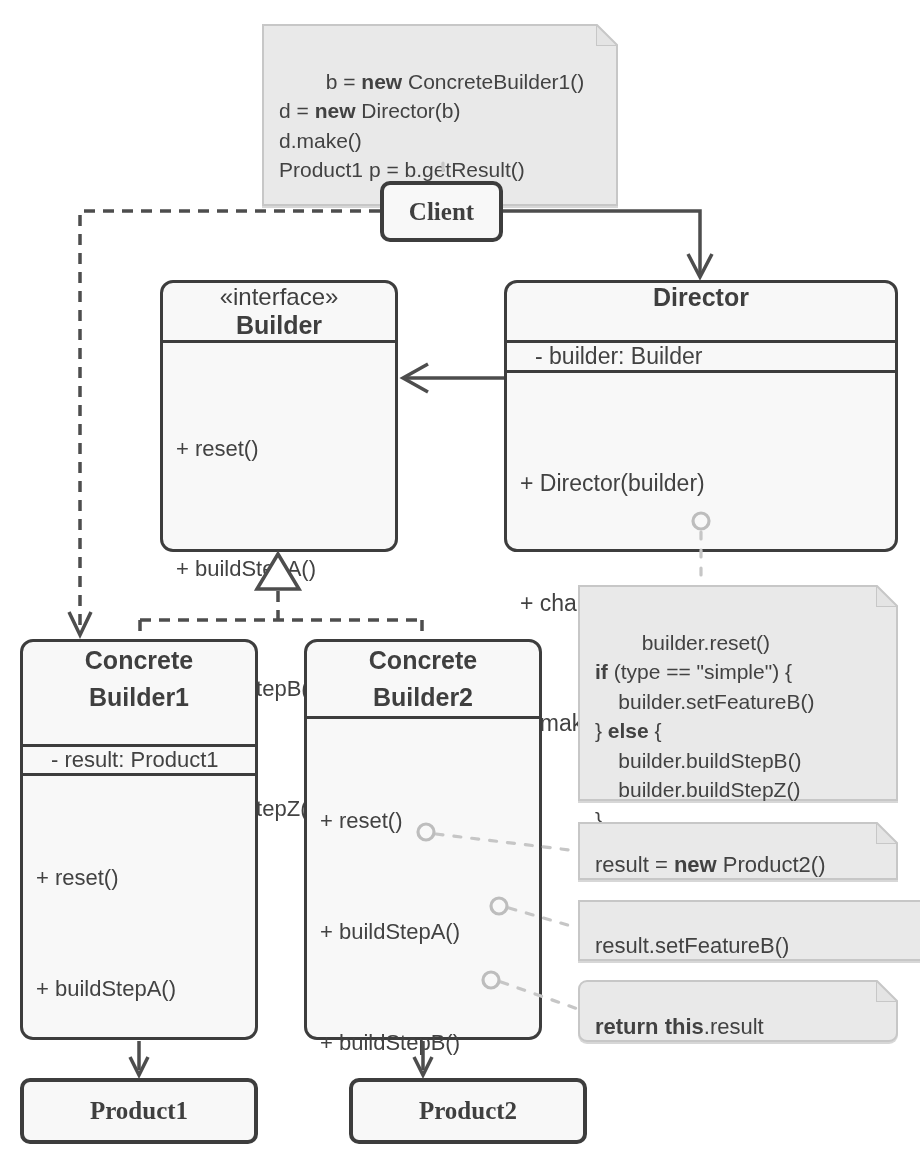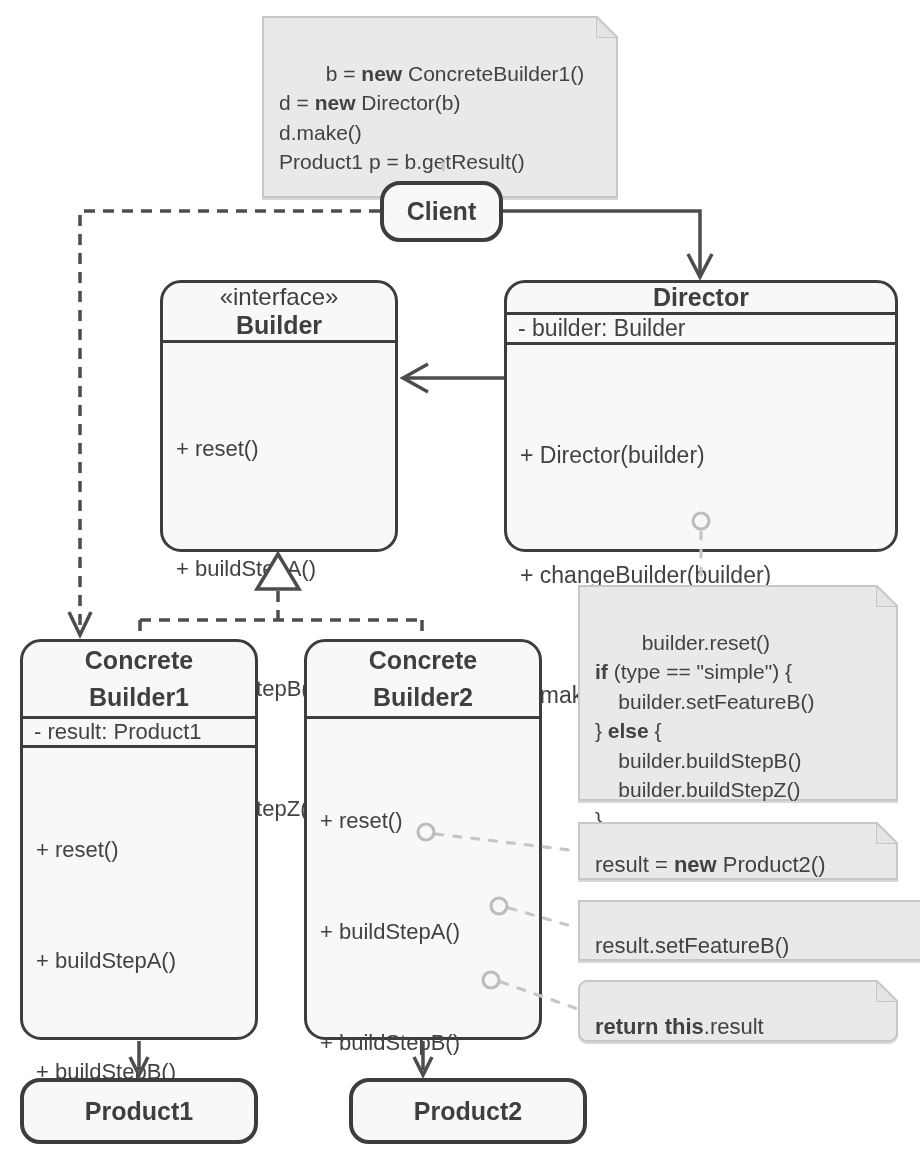--- a/index.html
+++ b/index.html
@@ -4,37 +4,37 @@
 <style>
   html,body{margin:0;padding:0;background:#ffffff;}
   .canvas{
     position:relative;width:920px;height:1160px;background:#ffffff;
     font-family:"Liberation Sans","DejaVu Sans",sans-serif;color:#424242;
     overflow:hidden;
   }
   
   .uml-box{
     position:absolute;background:#f8f8f8;border:3.5px solid #3d3d3d;
-    border-radius:21px;box-sizing:border-box;display:flex;flex-direction:column;
+    border-radius:13px;box-sizing:border-box;display:flex;flex-direction:column;
   }
   .sect{box-sizing:border-box;}
   .sect.divided{border-top:3px solid #3d3d3d;}
   .cls-title{
     font-weight:bold;font-size:25px;text-align:center;color:#3f3f3f;
     display:flex;flex-direction:column;justify-content:center;
   }
   .stereo{font-weight:normal;font-size:24px;}
   .members{padding:6px 12px 0 13px;font-size:22px;text-align:left;white-space:pre;}
   .members .m{display:block;}
-  .field-line{display:flex;align-items:center;padding-left:11px;font-size:22px;white-space:pre;}
+  .field-line{display:flex;align-items:center;padding-left:28px;font-size:22px;white-space:pre;margin-top:28px;}
   
   .plain-box{
-    position:absolute;background:#f8f8f8;border:4px solid #3d3d3d;border-radius:20px;
+    position:absolute;background:#f8f8f8;border:4px solid #3d3d3d;border-radius:10px;
     box-sizing:border-box;display:flex;align-items:center;justify-content:center;
-    font-weight:bold;font-size:25px;color:#3f3f3f;
+    font-weight:bold;font-size:25px;color:#3f3f3f;font-family:Liberation Serif, serif;
   }
   
   .note{
     position:absolute;background:#e9e9e9;border:2px solid #c7c7c7;box-sizing:border-box;
     box-shadow:0 2px 0 rgba(140,140,140,.35);
   }
   .note .fold{position:absolute;top:-2px;right:-2px;}
   .note-code{padding:11px 14px 0 15px;font-size:21px;line-height:29.5px;white-space:pre;}
   .note-single{display:flex;align-items:flex-end;padding-left:15px;font-size:22px;white-space:pre;}
   .kw{font-weight:bold;}
@@ -42,21 +42,21 @@
   .overlay{position:absolute;left:0;top:0;z-index:5;pointer-events:none;}
   .boxlayer{position:absolute;left:0;top:0;width:920px;height:1160px;z-index:1;}
 </style>
 </head>
 <body>
 
 <div class="canvas">
 
   <div class="boxlayer">
 
-    <div class="note" style="left:262px;top:16px;width:356px;height:182px;">
+    <div class="note" style="left:262px;top:24px;width:356px;height:182px;">
       <div class="note-code">
         <span class="code-line"><span>b = </span><span class="kw">new</span><span> ConcreteBuilder1()</span>
 </span><span class="code-line"><span>d = </span><span class="kw">new</span><span> Director(b)</span>
 </span><span class="code-line"><span>d.make()</span><span class="kw"></span><span></span>
 </span><span class="code-line"><span>Product1 p = b.getResult()</span><span class="kw"></span><span></span></span>
       </div>
       <svg class="fold" width="22" height="22">
         <path d="M0,0 L22,0 L22,22 Z" fill="#ffffff"></path>
         <path d="M0,0 L22,22 L0,22 Z" fill="#e4e4e4" stroke="#c7c7c7" stroke-width="2"></path>
       </svg>

